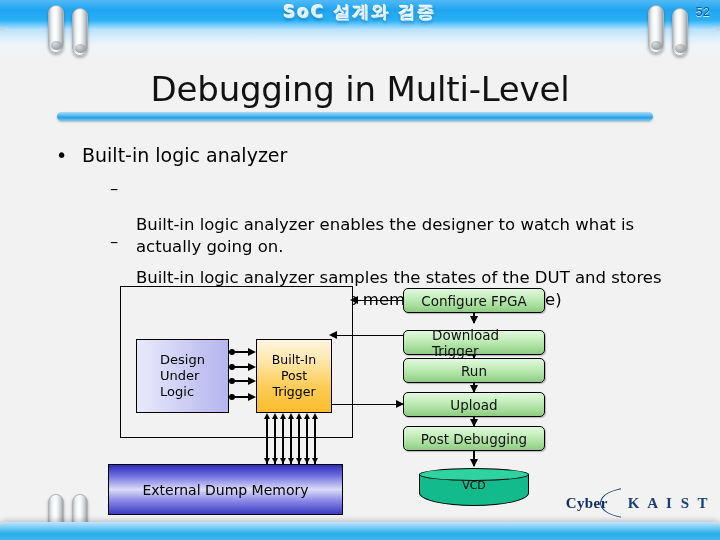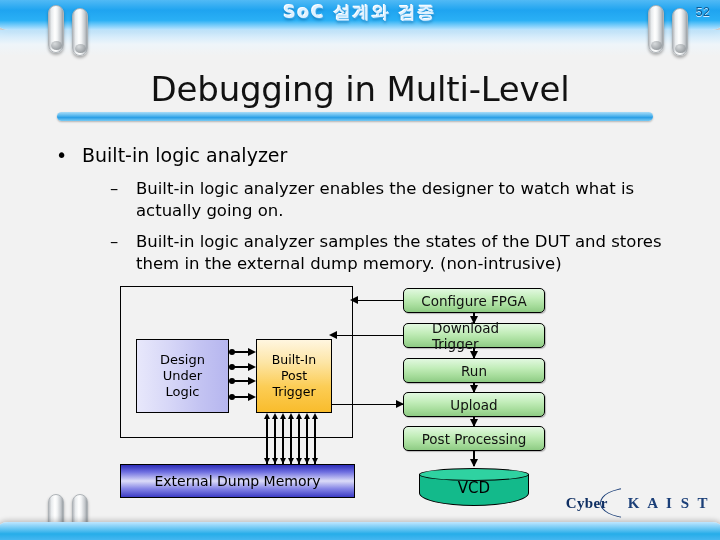--- a/index.html
+++ b/index.html
@@ -85,21 +85,21 @@
   .bullet-l1 .dot { display: inline-block; width: 26px; }
   .bullet-l2 {
     position: absolute; left: 110px;
     font-family: "DejaVu Sans", sans-serif;
     font-size: 16.5px; color: #000; line-height: 1.31;
     width: 560px;
   }
   .bullet-l2 .dash {
     position: absolute; left: 0; top: 0; width: 24px;
   }
-  .bullet-l2 .txt { display: block; margin-left: 26px; }
+  .bullet-l2 .txt { display: block; margin-left: 26px; margin-top: 36px; }
   #b2a { top: 178px; }
   #b2b { top: 231px; }
 
   
   .diagram { position: absolute; left: 0; top: 0; width: 720px; height: 540px; }
 
   .fpga-box {
     position: absolute; left: 120px; top: 286px;
     width: 233px; height: 152px;
     border: 1.5px solid #000; background: #f2f2f2;
@@ -113,59 +113,59 @@
 
   .box-dut {
     position: absolute; left: 136px; top: 339px;
     width: 93px; height: 74px;
     border: 1.5px solid #000;
     background: linear-gradient(90deg,#e8e8fb 0%,#d7d7f7 35%,#c3c3f2 70%,#b6b6ef 100%);
     display: flex; align-items: center; justify-content: center;
   }
   .box-dut .lbl {
     font-family: "DejaVu Sans", sans-serif;
-    font-size: 13px; color: #000; text-align: center; line-height: 1.24;
+    font-size: 13px; color: #000; text-align: left; line-height: 1.24;
   }
 
   .box-bila {
     position: absolute; left: 256px; top: 339px;
     width: 76px; height: 74px;
     border: 1.5px solid #000;
     background: linear-gradient(180deg,#fff6e0 0%,#fde6a8 30%,#fccd55 65%,#f9bc2c 100%);
     display: flex; align-items: center; justify-content: center;
   }
   .box-bila .lbl {
     font-family: "DejaVu Sans", sans-serif;
     font-size: 12.5px; color: #000; text-align: center; line-height: 1.26;
   }
 
   .box-edm {
-    position: absolute; left: 120px; top: 464px;
-    width: 235px; height: 34px;
+    position: absolute; left: 108px; top: 464px;
+    width: 235px; height: 51px;
     border: 1.5px solid #000;
     background: linear-gradient(180deg,#2d2db8 0%,#6f6fe0 22%,#dcdcf8 50%,#8686e6 74%,#3b3bc4 100%);
     display: flex; align-items: center; justify-content: center;
   }
   .box-edm .lbl {
     font-family: "DejaVu Sans", sans-serif;
     font-size: 14px; color: #000;
   }
 
   .gbox {
     position: absolute; left: 403px;
     width: 142px; height: 25px;
     border: 1.2px solid #000; border-radius: 5px;
     background: linear-gradient(180deg,#e2f8e0 0%,#c2edb9 40%,#a7dd9c 72%,#8ecb84 100%);
     display: flex; align-items: center; justify-content: center;
     font-family: "DejaVu Sans", sans-serif;
     font-size: 13.5px; color: #111;
     box-shadow: 1px 1px 1px rgba(0,0,0,.25);
   }
   #g0 { top: 288px; }
-  #g1 { top: 323px; padding-left: 28px; }
+  #g1 { top: 330px; padding-left: 28px; }
   #g2 { top: 358px; }
   #g3 { top: 392px; }
   #g4 { top: 426px; }
 
   .vcd {
     position: absolute; left: 419px; top: 468px;
     width: 110px; height: 38px;
   }
   .vcd .body {
     position: absolute; left: 0; top: 6px; width: 110px; height: 32px;
@@ -173,21 +173,21 @@
     border-radius: 0 0 55px 55px / 0 0 13px 13px;
   }
   .vcd .top {
     position: absolute; left: 0; top: 0; width: 110px; height: 13px;
     background: #2fd2a1; border: 1.3px solid #000; border-radius: 50%;
   }
   .vcd .lbl {
     position: absolute; left: 0; top: 11px; width: 110px;
     text-align: center;
     font-family: "DejaVu Sans", sans-serif;
-    font-size: 15px; color: #000;
+    font-size: 11px; color: #000;
   }
 
   
   .ln { position: absolute; background: #000; }
   .hline { height: 1.6px; }
   .vline { width: 1.6px; }
   .arrow-l, .arrow-r, .arrow-d, .arrow-u {
     position: absolute; width: 0; height: 0;
   }
   .arrow-l { border-top: 4.5px solid transparent; border-bottom: 4.5px solid transparent; border-right: 8px solid #000; }
@@ -353,21 +353,21 @@
     <div class="ln vline" style="left:473px; top:417px; height:9px;"></div>
     <div class="arrow-d" style="left:469.5px; top:419px;"></div>
 
     <div class="ln vline" style="left:473px; top:451px; height:15px;"></div>
     <div class="arrow-d" style="left:469.5px; top:459px;"></div>
 
     <div class="gbox" id="g0">Configure FPGA</div>
     <div class="gbox" id="g1">Download Trigger</div>
     <div class="gbox" id="g2">Run</div>
     <div class="gbox" id="g3">Upload</div>
-    <div class="gbox" id="g4">Post Processing</div>
+    <div class="gbox" id="g4">Post Debugging</div>
 
     <div class="vcd">
       <div class="body"></div>
       <div class="top"></div>
       <div class="lbl">VCD</div>
     </div>
 
   </div>
 
   <div class="pill short" style="left:48px; top:494px;">

